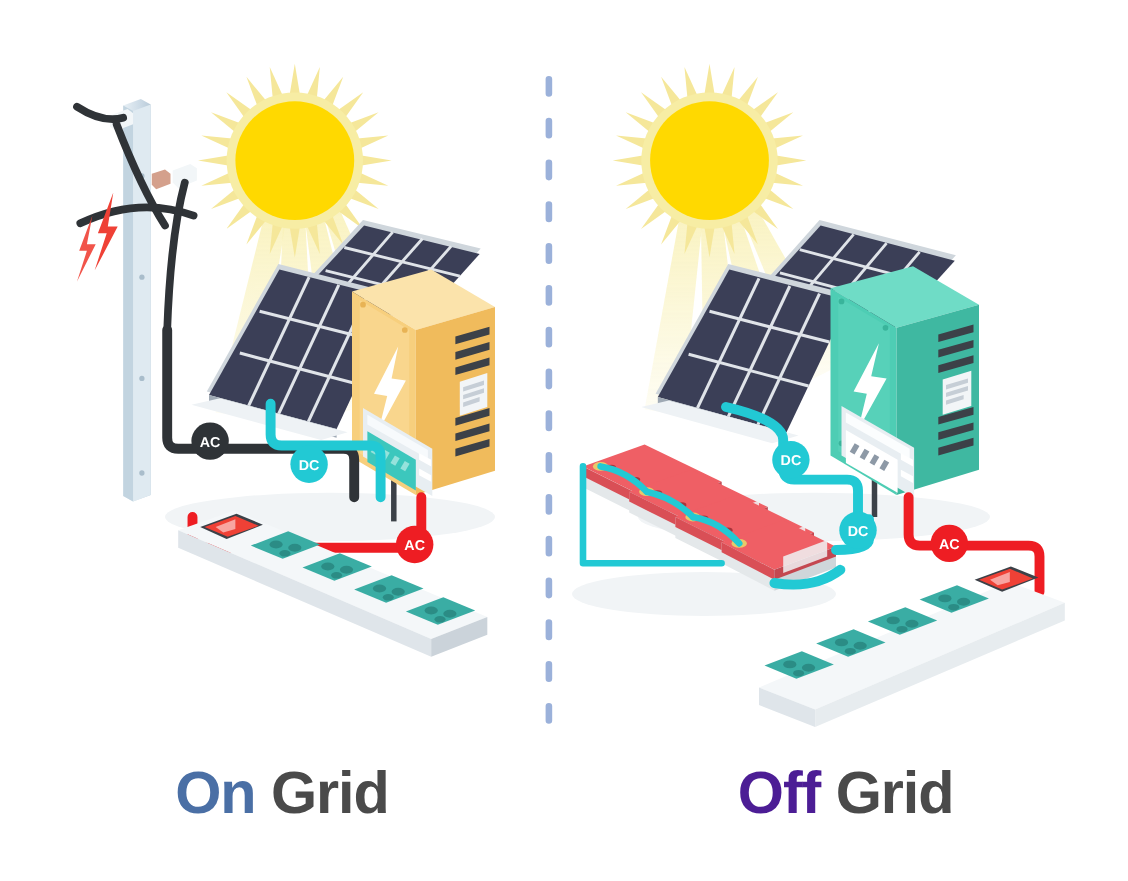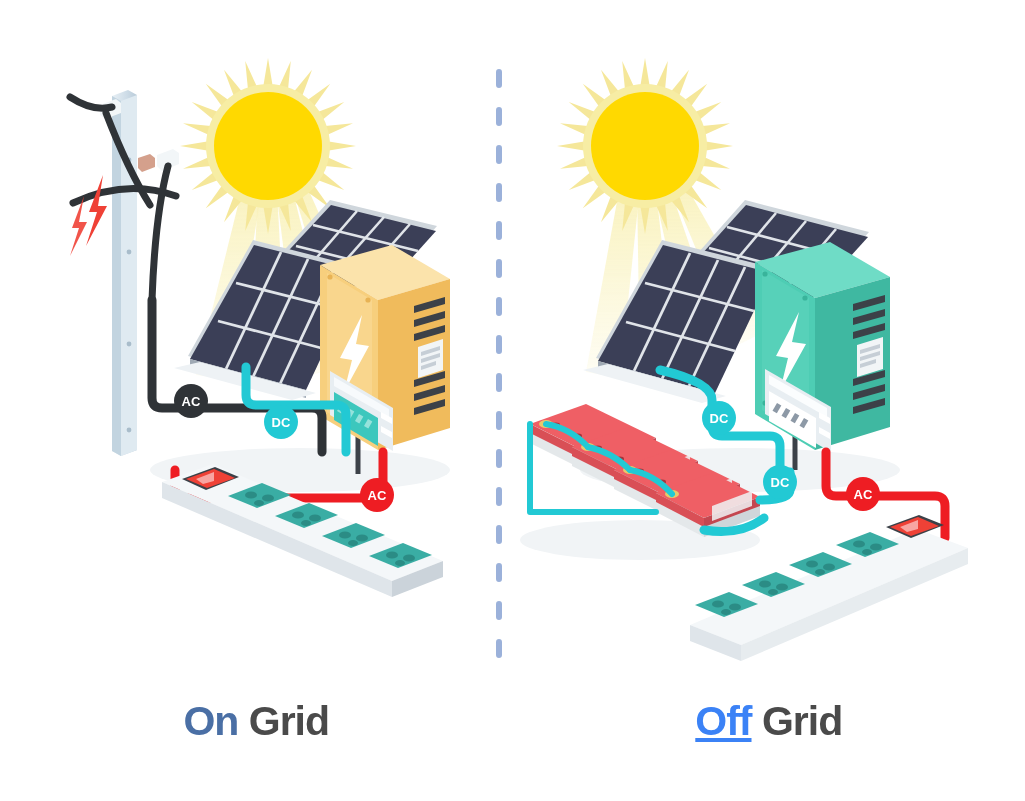--- a/index.html
+++ b/index.html
@@ -1,23 +1,23 @@
 <!DOCTYPE html>
 <html><head>
 <meta charset="utf-8">
 <style>
   html,body{margin:0;padding:0;background:#ffffff;}
   body{width:1025px;height:801px;font-family:"Liberation Sans",sans-serif;overflow:hidden;}
   #stage{position:relative;width:1025px;height:628px;background:#fff;}
   svg.layer{position:absolute;left:0;top:0;width:1025px;height:801px;}
   .label-row{position:absolute;left:0;top:676px;width:1025px;height:90px;display:flex;}
   .label-cell{flex:1;display:flex;align-items:center;justify-content:center;}
-  .lbl{font-size:41px;font-weight:700;letter-spacing:-1px;line-height:1;}
+  .lbl{font-size:54px;font-weight:700;letter-spacing:-1px;line-height:1;}
   .lbl .accent-on{color:#4a6fa5;}
-  .lbl .accent-off{color:#3b82f6;text-decoration:underline;}
+  .lbl .accent-off{color:#4c1d95;}
   .lbl .neutral{color:#4a4a4a;}
   .tag-text{font-size:13px;font-weight:700;fill:#ffffff;font-family:"Liberation Sans",sans-serif;}
 </style>
 </head>
 <body>
 
 <div id="stage">
 
   <svg class="layer" viewBox="0 0 1025 801">
     <defs>

